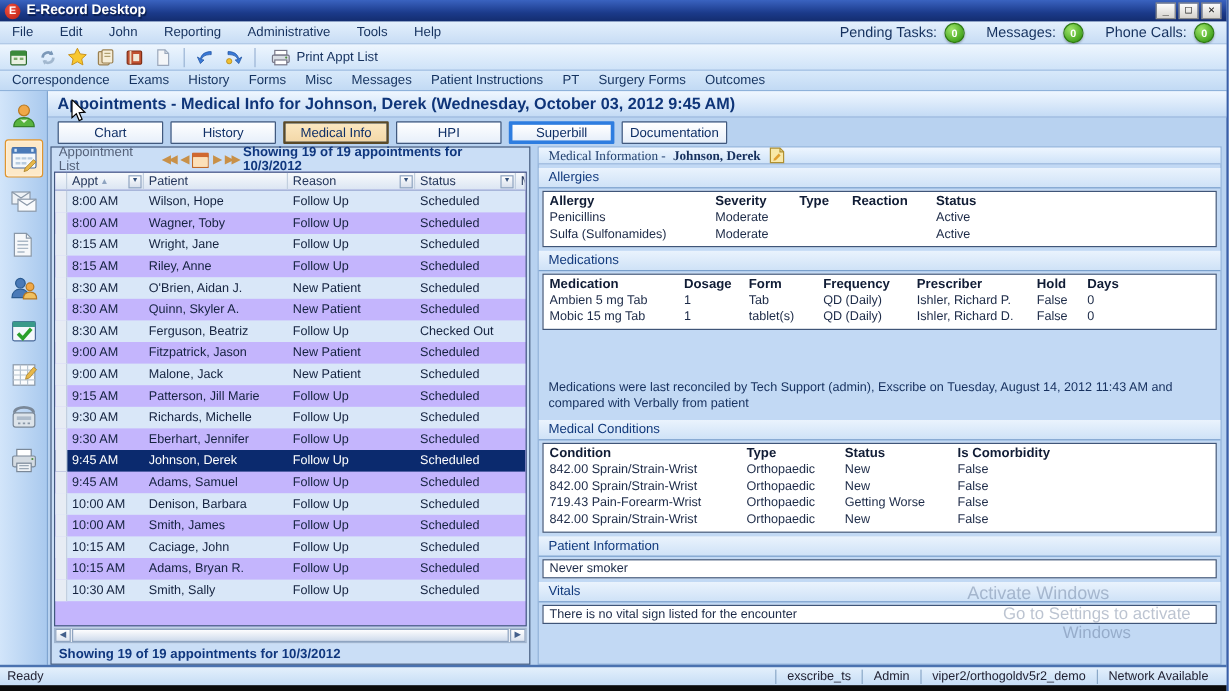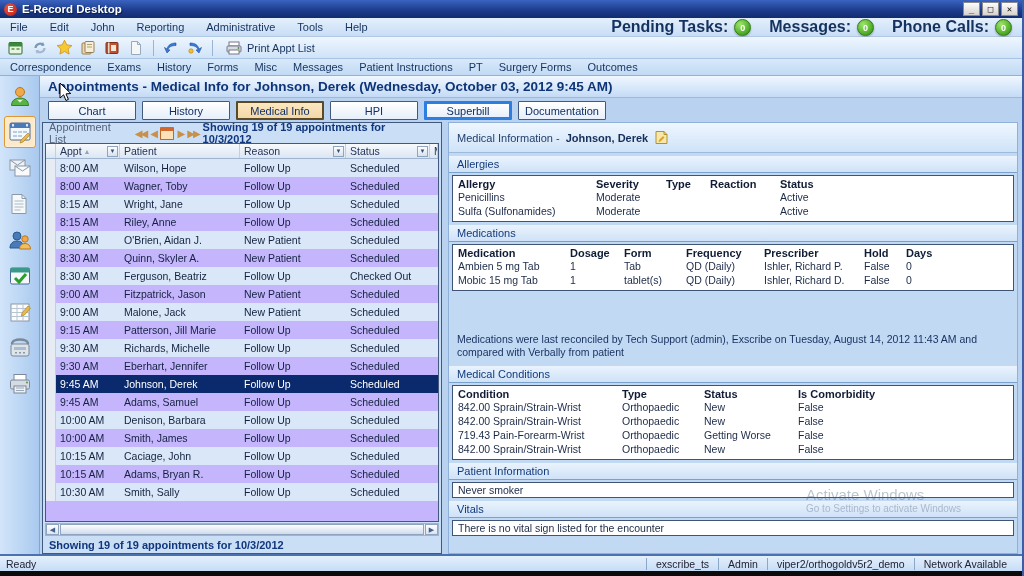--- a/index.html
+++ b/index.html
@@ -13,21 +13,21 @@
   .app-title { color:#fff; font-weight:bold; font-size:11.5px; text-shadow:1px 1px 1px #0a1d4a; flex:1; }
   .win-controls { display:flex; gap:2px; }
   .win-btn { width:17px; height:14px; background:linear-gradient(#fdfdfd,#d6d3ce); border:1px solid #8a8a8a; font-size:9px; line-height:12px; text-align:center; color:#222; font-family:"DejaVu Sans Mono", monospace; }
 
   
   .menubar { height:19px; background:linear-gradient(#e4f0fc,#c8ddf5); display:flex; align-items:center; padding:0 10px; flex:0 0 auto; border-bottom:1px solid #b0c8e4; }
   .menus { display:flex; gap:22px; }
   .menu-item { color:#15315e; font-size:11px; cursor:default; }
   .counters { margin-left:auto; display:flex; gap:18px; align-items:center; }
   .counter { display:flex; align-items:center; gap:6px; }
-  .c-label { color:#15315e; font-size:16px;font-weight:bold; }
+  .c-label { color:#15315e; font-size:12px; }
   .c-badge { width:17px; height:17px; border-radius:50%; background:radial-gradient(circle at 35% 30%, #9fe56a, #49a823 70%, #357f15); border:1px solid #2e7a12; color:#fff; font-weight:bold; font-size:9px; line-height:16px; text-align:center; box-shadow:0 1px 2px rgba(0,0,0,.3); }
 
   
   .toolbar { height:22px; background:linear-gradient(#eef6fe,#cfe3f8); display:flex; align-items:center; gap:4px; padding:0 6px; flex:0 0 auto; border-bottom:1px solid #a8c4e4; position:relative; }
   .tool-btn { width:20px; height:18px; display:flex; align-items:center; justify-content:center; border-radius:2px; }
   .tool-sep { width:1px; height:16px; background:#9ab4d4; margin:0 3px; }
   .print-btn { display:flex; align-items:center; gap:5px; padding:0 6px; height:18px; }
   .print-label { color:#15315e; font-size:11px; }
 
   
@@ -73,21 +73,21 @@
   .appt-row.selected .gutter { background:#e7ecf4; }
   .hscroll { height:13px; margin:1px 2px 0; background:#e9eef6; border:1px solid #9fb4cf; display:flex; align-items:center; }
   .hs-arrow { width:13px; height:11px; background:linear-gradient(#fff,#dce4f0); border:1px solid #8fa4c0; font-size:7px; line-height:10px; text-align:center; color:#44608c; }
   .hs-thumb { flex:1; height:11px; margin:0 1px; background:linear-gradient(#fdfdfe,#cfdbec); border:1px solid #8fa4c0; }
   .appt-footer { height:17px; display:flex; align-items:center; padding:0 6px; color:#10377e; font-weight:bold; font-size:11px; }
 
   .splitter { width:6px; flex:0 0 auto; }
 
   
   .med-panel { flex:1 1 auto; display:flex; flex-direction:column; min-width:0; background:#c2d9f4; border:1px solid #8fb0d8; }
-  .med-header { height:30px; background:linear-gradient(#eef6ff,#cfe3f8); border-bottom:1px solid #9dbade; display:flex; align-items:center; gap:6px; padding:0 8px; }
+  .med-header { height:14px; background:linear-gradient(#eef6ff,#cfe3f8); border-bottom:1px solid #9dbade; display:flex; align-items:center; gap:6px; padding:0 8px;font-family:Liberation Serif, serif; }
   .med-header-prefix { color:#22406e; font-size:11px; }
   .med-header-name { color:#152f5c; font-weight:bold; font-size:11px; }
   .sec-title { height:17px; margin-top:3px; background:linear-gradient(#eaf3fd,#cfe2f7); border-bottom:1px solid #7aa0cc; display:flex; align-items:center; padding:0 8px; color:#123a7d; font-size:11px; }
   .sec-box { background:#fff; border:1px solid #3f5578; margin:2px 3px 0; padding:2px 5px 3px; }
   .tbl-head { font-weight:bold; font-size:11px; color:#101c35; }
   .tbl-head span, .trow span { overflow:hidden; white-space:nowrap; padding-right:4px; }
   .trow { font-size:10.5px; color:#1c2a47; line-height:14px; }
   .g-allergy { display:grid; grid-template-columns:138px 70px 44px 70px 1fr; }
   .g-med { display:grid; grid-template-columns:112px 54px 62px 78px 100px 42px 1fr; }
   .g-cond { display:grid; grid-template-columns:164px 82px 94px 1fr; }
@@ -97,21 +97,21 @@
   
   .statusbar { height:17px; background:linear-gradient(#e4f0fc,#c6ddf5); border-top:2px solid #4a72b0; display:flex; align-items:center; padding:0 6px; flex:0 0 auto; font-size:10.5px; color:#223; }
   .sb-left { flex:1; }
   .sb-right { display:flex; }
   .sb-seg { border-left:1px solid #8aa8c8; padding:0 9px; }
   .bottom-strip { height:5px; background:#0b0b0b; flex:0 0 auto; }
 
   
   .watermark { position:absolute; left:806px; top:486px; color:rgba(80,100,135,.38); pointer-events:none; }
   .wm1 { font-size:15px; }
-  .wm2 { font-size:10px; }
+  .wm2 { font-size:14px;text-align:center; }
   .cursor { position:absolute; left:59px; top:46px; pointer-events:none; z-index:50; }
 
   svg { display:block; }
 </style>
 </head>
 <body>
 
 <div class="screen">
 
   <div class="titlebar">

